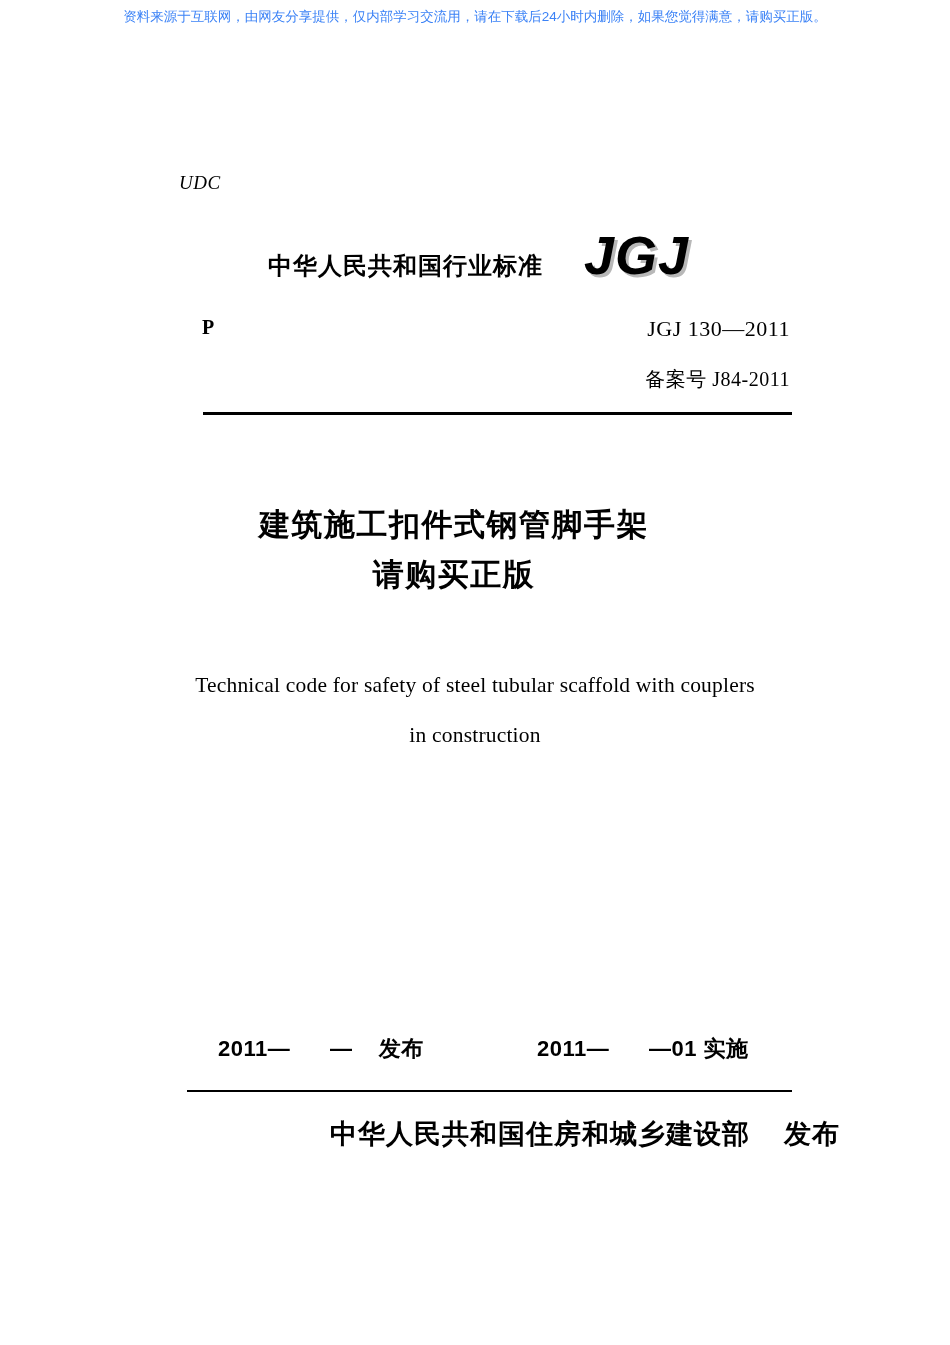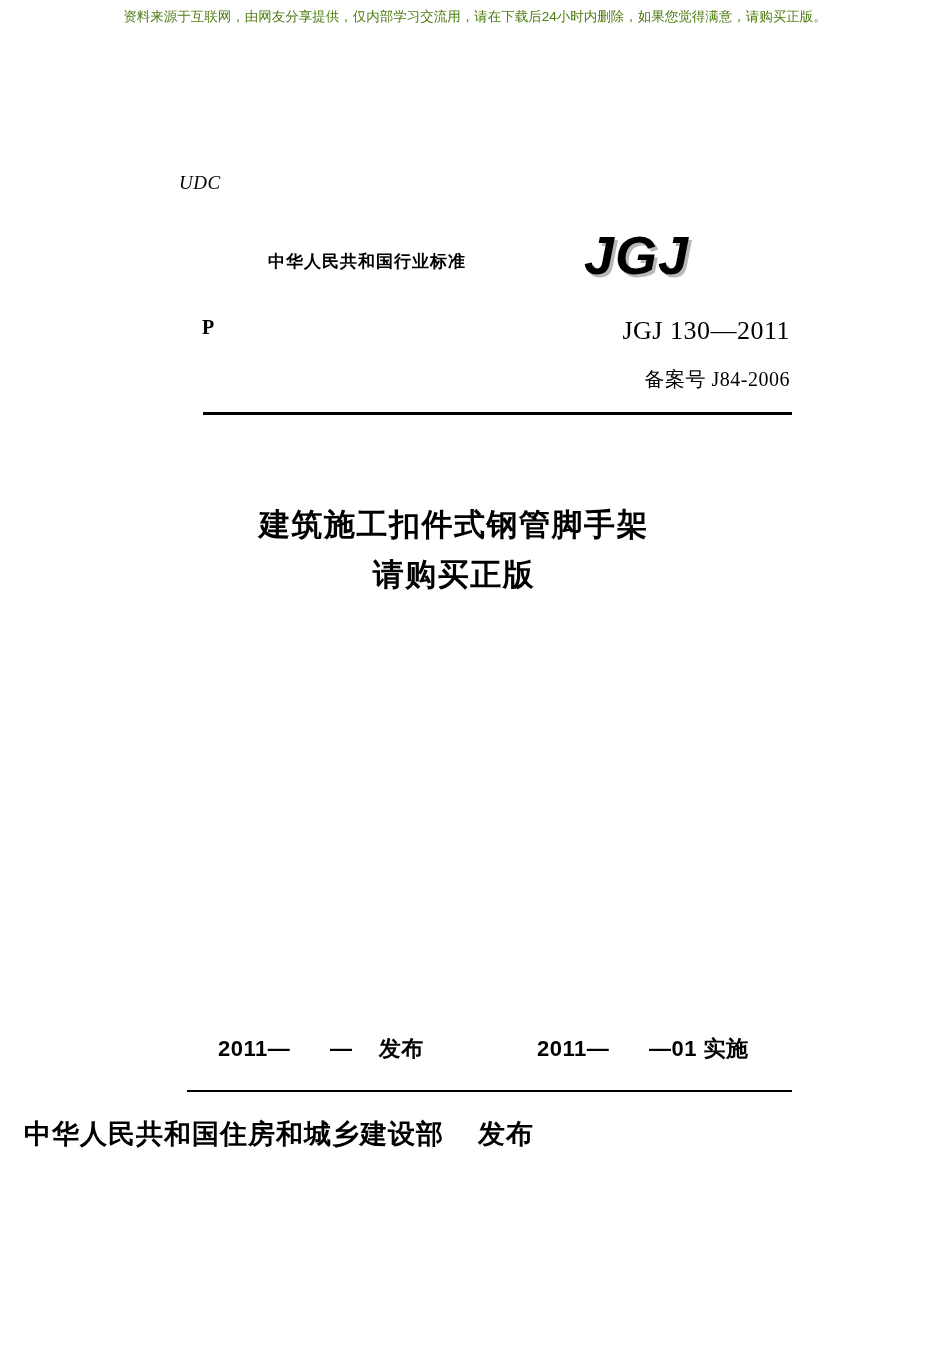--- a/index.html
+++ b/index.html
@@ -24,21 +24,21 @@
   
   .disclaimer {
     position: absolute;
     top: 8px;
     left: 0;
     width: 950px;
     text-align: center;
     font-family: "Liberation Sans", sans-serif;
     font-size: 13.5px;
     letter-spacing: 0px;
-    color: #4d7c0f;
+    color: #3b82f6;
     white-space: nowrap;
   }
 
   
   .udc {
     position: absolute;
     top: 172px;
     left: 179px;
     font-family: "Liberation Serif", serif;
     font-style: italic;
@@ -53,21 +53,21 @@
     left: 268px;
     width: 520px;
     height: 60px;
   }
   .std-cn {
     position: absolute;
     left: 0;
     top: 12px;
     font-family: "Liberation Sans", sans-serif;
     font-weight: bold;
-    font-size: 17px;
+    font-size: 24px;
     letter-spacing: 1px;
   }
   .jgj {
     position: absolute;
     left: 316px;
     top: -14px;
     font-family: "Liberation Sans", sans-serif;
     font-weight: bold;
     font-style: italic;
     font-size: 54px;
@@ -86,21 +86,21 @@
   }
 
   
   .code-no {
     position: absolute;
     top: 316px;
     left: 500px;
     width: 290px;
     text-align: right;
     font-family: "Liberation Serif", serif;
-    font-size: 26px;
+    font-size: 22px;
     letter-spacing: 0.5px;
   }
   .record-no {
     position: absolute;
     top: 366px;
     left: 500px;
     width: 290px;
     text-align: right;
     font-family: "Liberation Serif", serif;
     font-size: 20px;
@@ -178,56 +178,59 @@
     left: 537px;
     white-space: pre;
   }
 
   
   .issuer {
     position: absolute;
     top: 1116px;
     left: 0;
     width: 840px;
-    text-align: left;
+    text-align: right;
     font-family: "Liberation Sans", sans-serif;
     font-weight: bold;
     font-size: 27px;
     letter-spacing: 1px;
     white-space: pre;
-    padding-left: 24px;
   }
 </style>
 </head>
 <body>
 
 <div class="page">
 
   <div class="disclaimer">资料来源于互联网，由网友分享提供，仅内部学习交流用，请在下载后24小时内删除，如果您觉得满意，请购买正版。</div>
 
   <div class="udc">UDC</div>
 
   <div class="std-line">
     <span class="std-cn">中华人民共和国行业标准</span>
     <span class="jgj">JGJ</span>
   </div>
 
   <div class="p-mark">P</div>
 
   <div class="code-no">JGJ 130—2011</div>
 
-  <div class="record-no">备案号 J84-2006</div>
+  <div class="record-no">备案号 J84-2011</div>
 
   <div class="rule-top"></div>
 
   <div class="title-cn">
     <span>建筑施工扣件式钢管脚手架</span>
     <span class="l2">请购买正版</span>
   </div>
 
+  <div class="title-en">
+    <span>Technical code for safety of steel tubular scaffold with couplers</span>
+    <span class="l2">in construction</span>
+  </div>
 
   <div class="dates">
     <span class="d-publish">2011—      —    发布</span>
     <span class="d-effective">2011—      —01 实施</span>
   </div>
 
   <div class="rule-bottom"></div>
 
   <div class="issuer">中华人民共和国住房和城乡建设部    发布</div>
 

